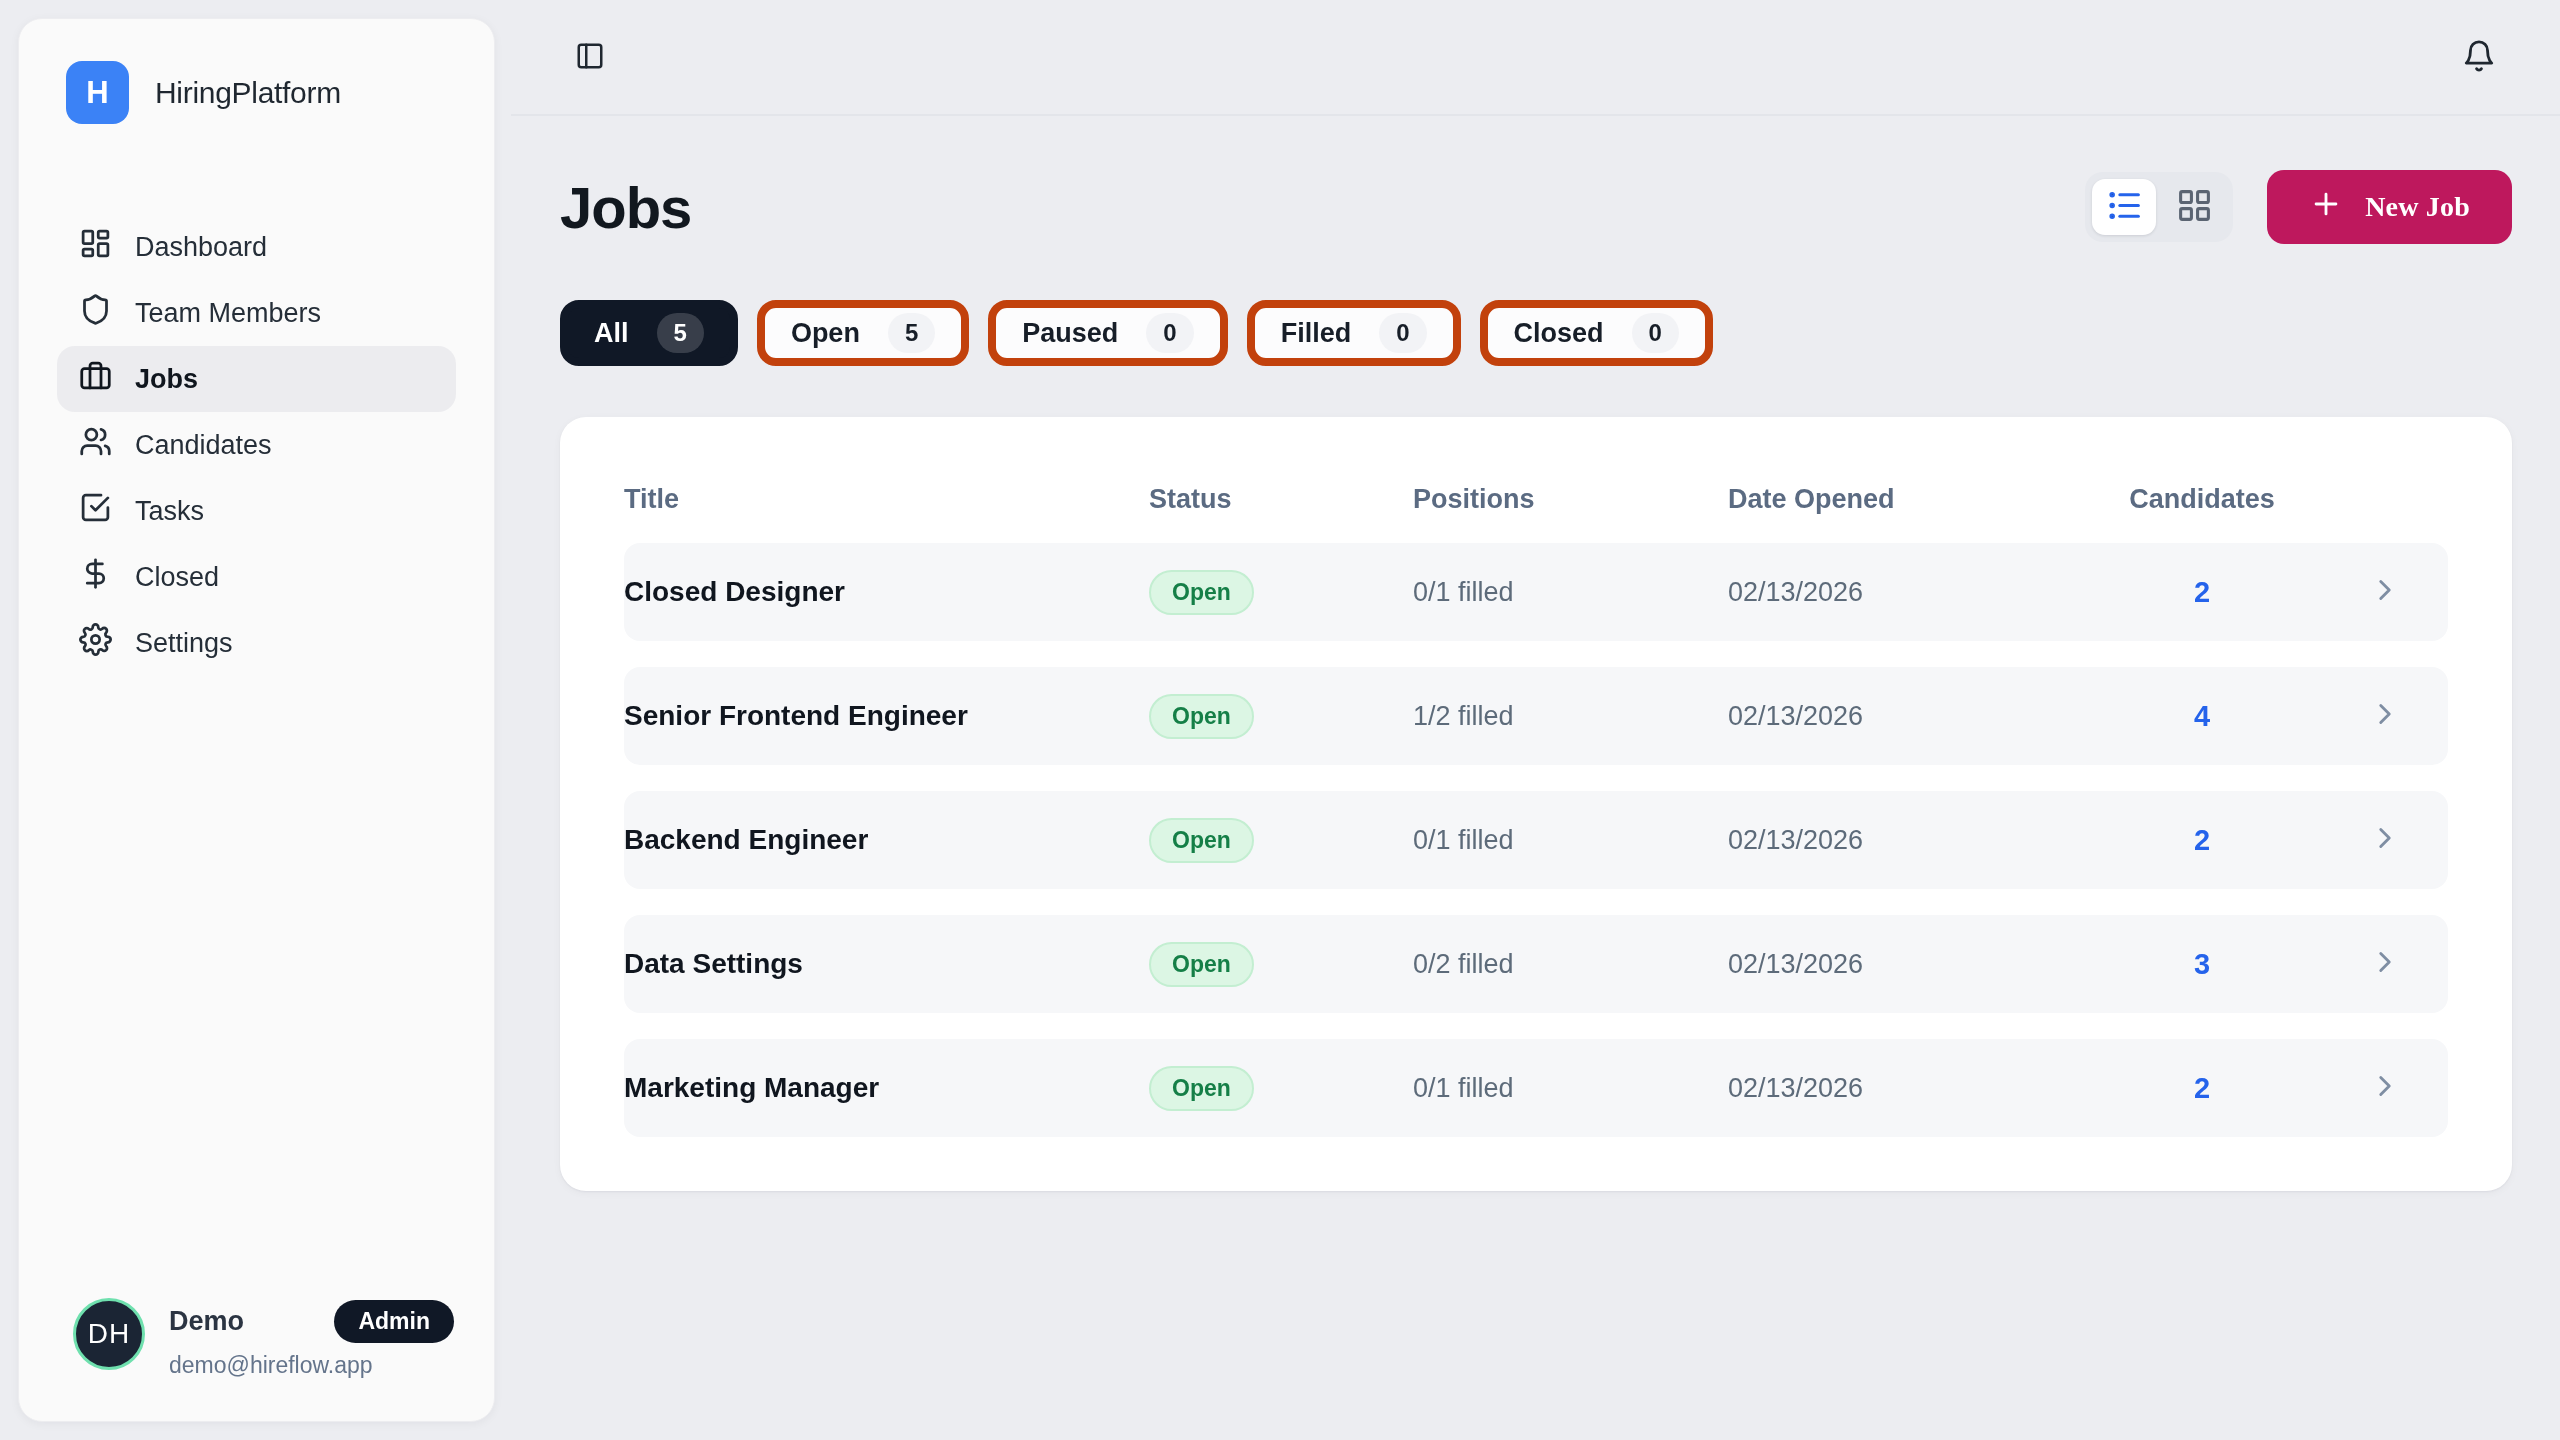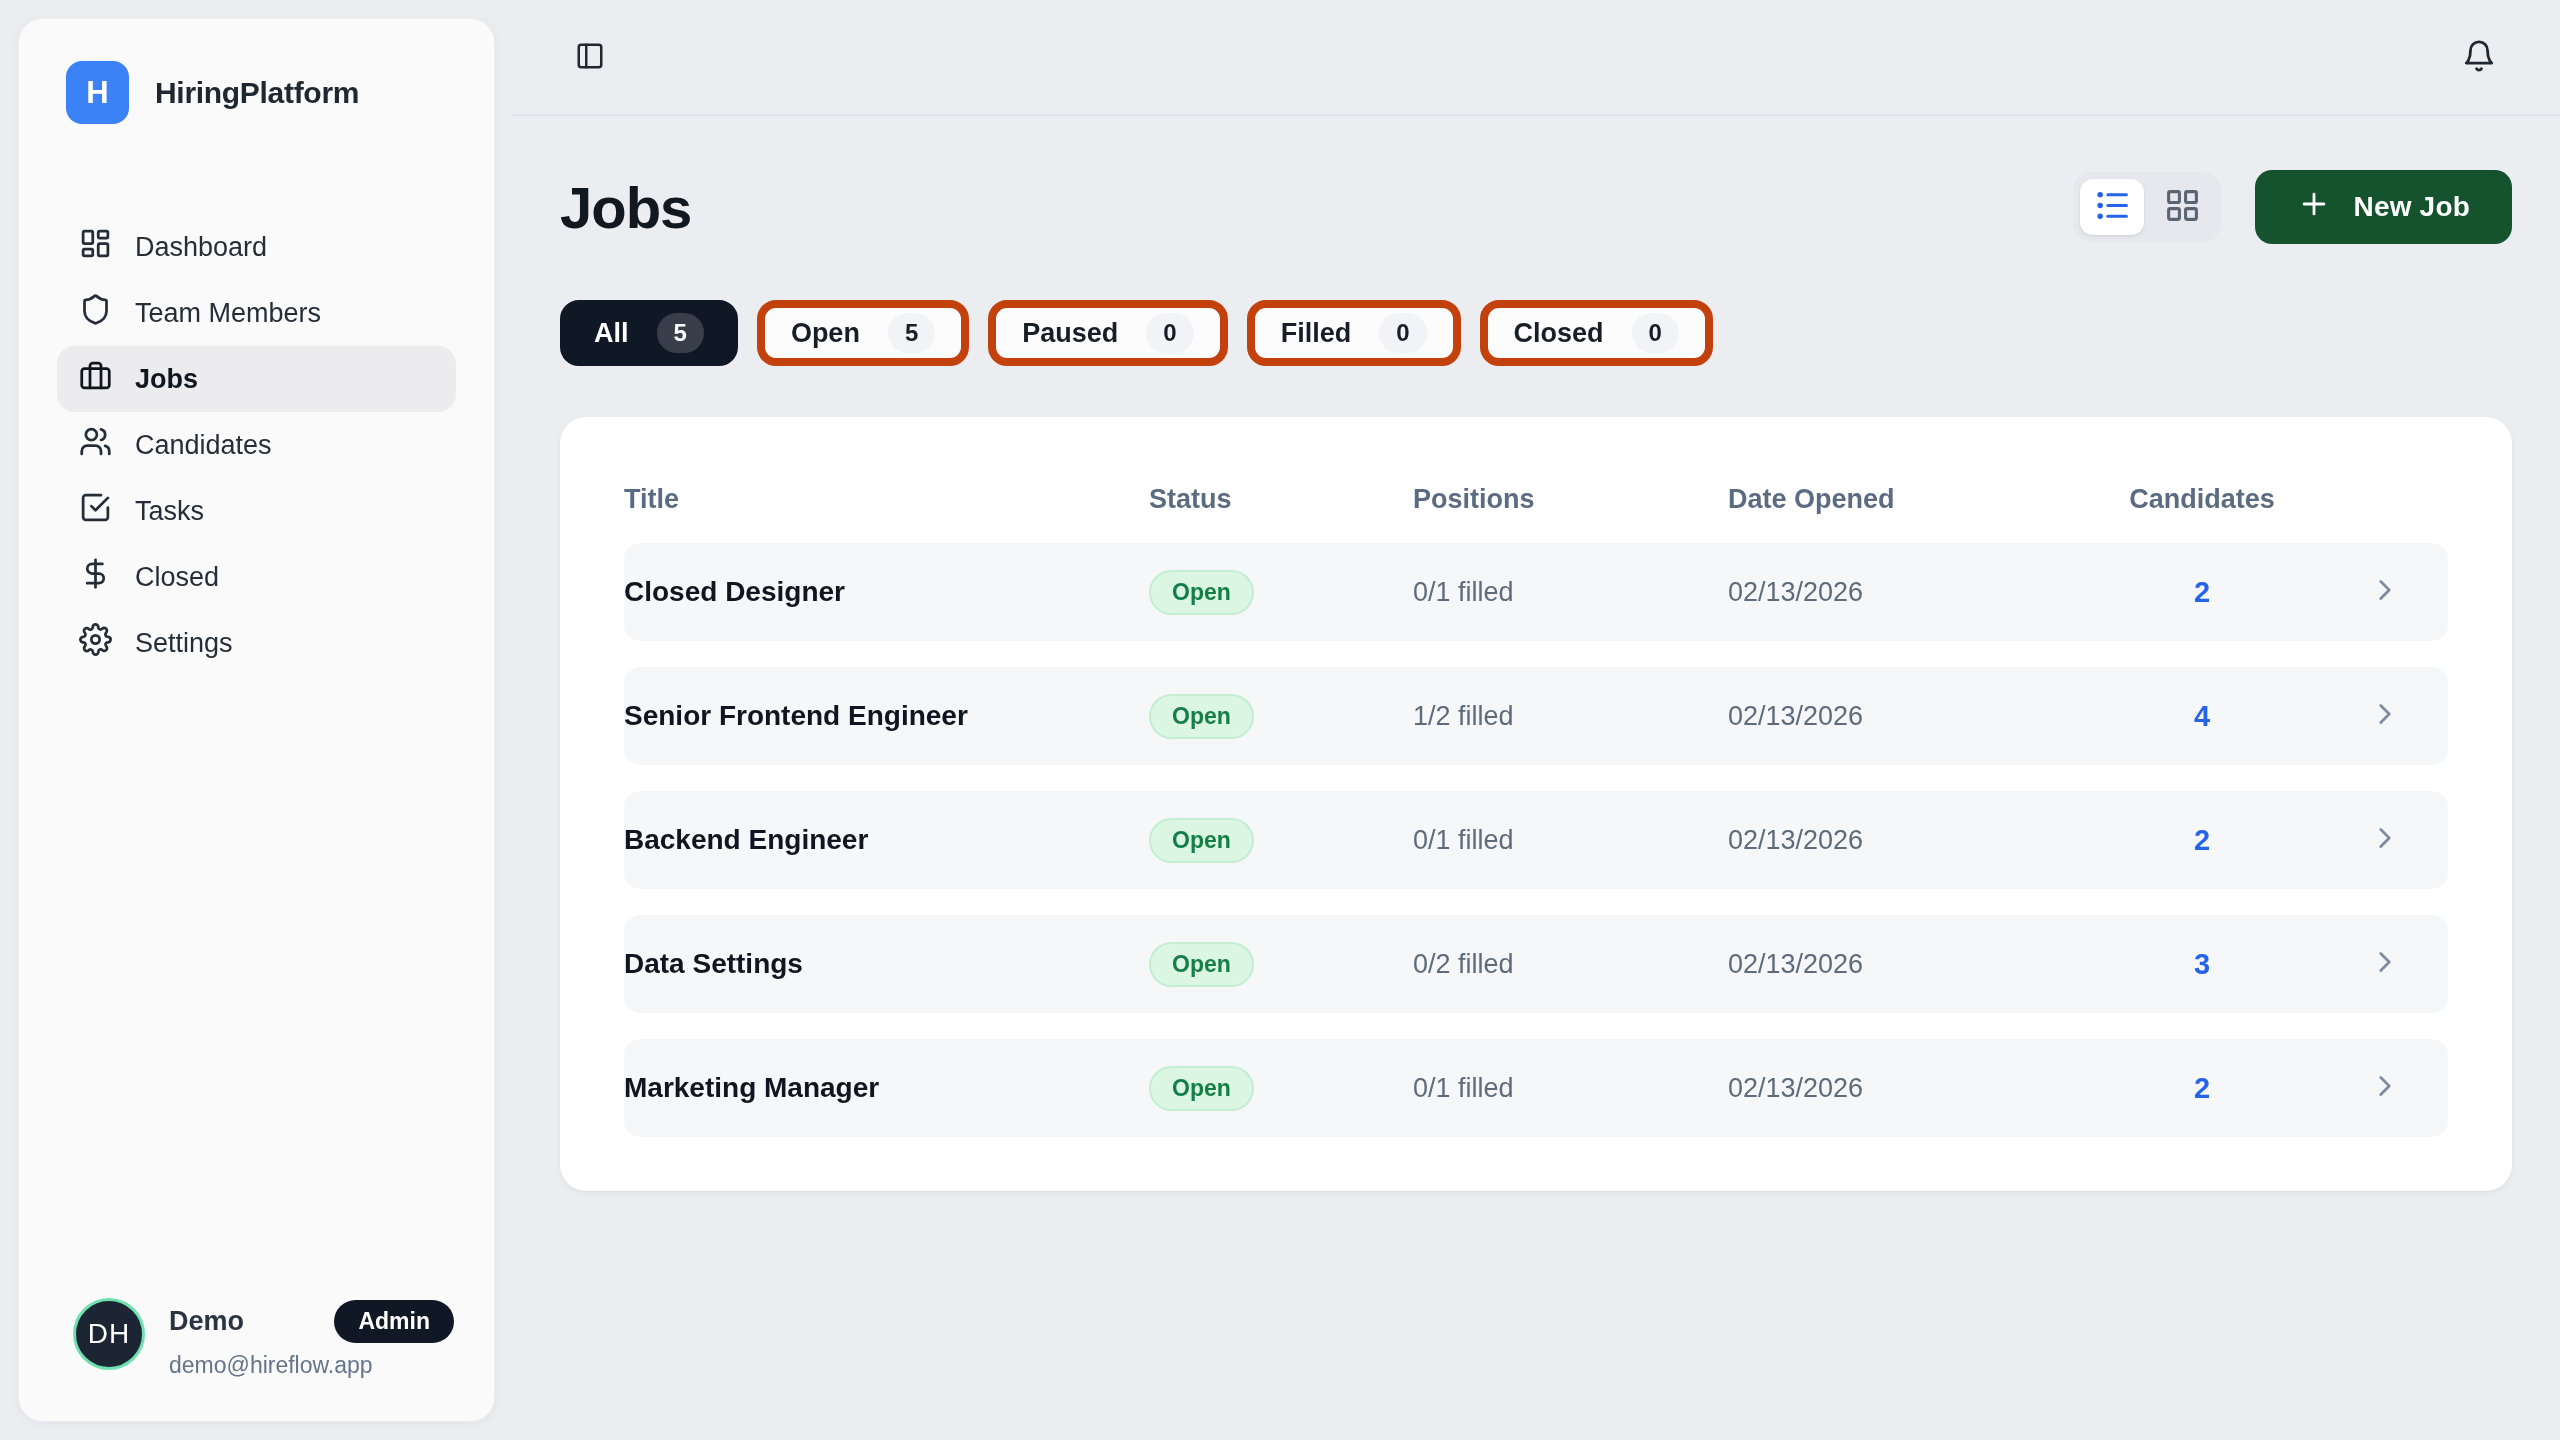--- a/index.html
+++ b/index.html
@@ -17,21 +17,21 @@
     background:#fafafa; border:1px solid #ededf0; border-radius:24px;
     box-shadow:0 2px 10px rgba(16,24,40,.05);
     display:flex; flex-direction:column;
   }
   .brand { display:flex; align-items:center; gap:26px; padding:42px 40px 0 47px; }
   .brand-logo {
     width:63px; height:63px; border-radius:16px; background:#3b82f6;
     display:flex; align-items:center; justify-content:center;
     color:#fff; font-size:31px; font-weight:700;
   }
-  .brand-name { font-size:30px; font-weight:700; color:#1f2730; letter-spacing:-0.3px; }
+  .brand-name { font-size:30px; font-weight:400; color:#1f2730; letter-spacing:-0.3px; }
 
   .nav { margin-top:90px; padding:0 38px; display:flex; flex-direction:column; }
   .nav-item {
     display:flex; align-items:center; gap:23px; height:66px;
     padding:0 22px; border-radius:18px; cursor:pointer;
     color:#252e38; font-size:27px; font-weight:500;
   }
   .nav-item svg { width:33px; height:33px; stroke:#252e38; }
   .nav-item.active { background:#ececef; font-weight:700; color:#10161e; }
   .nav-item.active svg { stroke:#10161e; }
@@ -73,21 +73,21 @@
     width:64px; height:56px; border:none; background:transparent; border-radius:13px;
     display:flex; align-items:center; justify-content:center; cursor:pointer;
   }
   .view-btn.active { background:#fff; box-shadow:0 1px 3px rgba(16,24,40,.12); }
   .view-btn svg { width:37px; height:37px; }
   .view-btn.active svg { stroke:#2563eb; }
   .view-btn:not(.active) svg { stroke:#5b6472; }
 
   .new-job-btn {
     height:74px; padding:0 42px; border:none; border-radius:17px; cursor:pointer;
-    background:#14532d; color:#fff; font-family:Liberation Sans, sans-serif;
+    background:#be185d; color:#fff; font-family:Liberation Serif, serif;
     font-size:28px; font-weight:600; letter-spacing:0.2px;
     display:flex; align-items:center; gap:22px;
   }
   .new-job-btn svg { width:34px; height:34px; stroke:#fff; }
 
   .filters { display:flex; gap:19px; margin-top:56px; }
   .tab {
     height:66px; border-radius:19px; padding:0 26px; cursor:pointer;
     display:flex; align-items:center; gap:28px; font-family:inherit;
     font-size:27px; font-weight:600;

